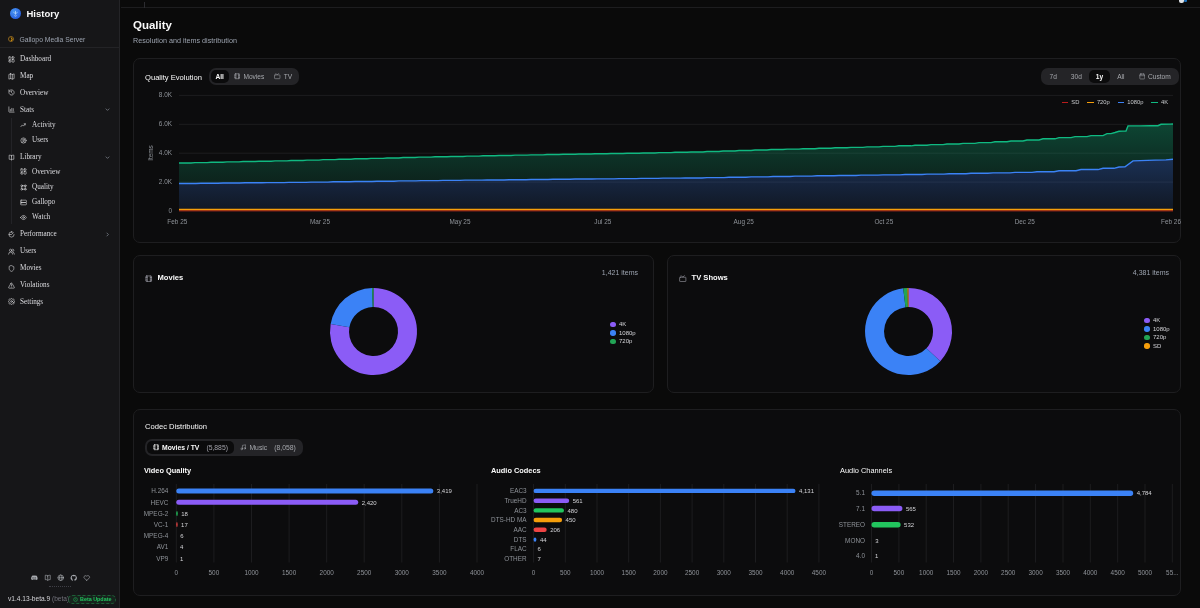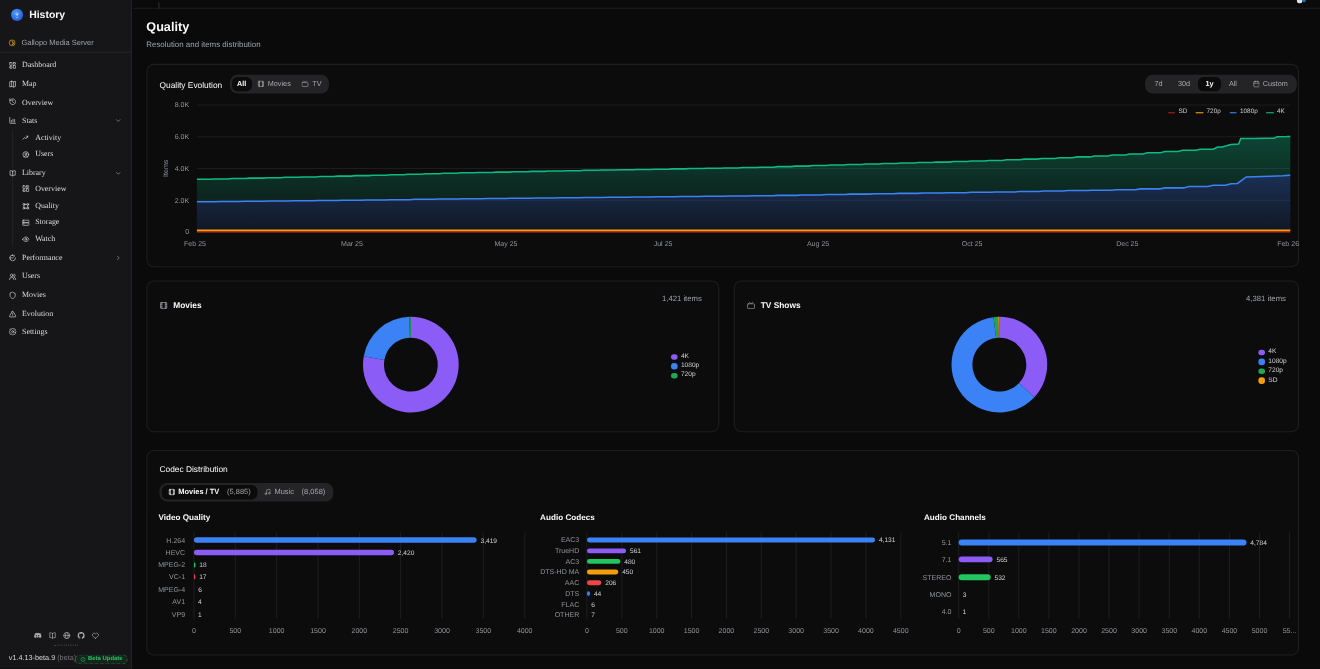--- a/index.html
+++ b/index.html
@@ -122,21 +122,21 @@
         <path d="M9 6h6M6 9v6M18 9v6M9 18h6"></path>
       </svg>
       <span>Quality</span>
     </div>
     <div class="nav" style="top:194.2px;left:20px;right:8px">
       <svg class="ic " width="7" height="7" viewBox="0 0 24 24" fill="none" stroke="currentColor" stroke-width="2" stroke-linecap="round" stroke-linejoin="round">
         <rect x="2" y="4" width="20" height="8" rx="2"></rect>
         <rect x="2" y="12" width="20" height="8" rx="2"></rect>
         <path d="M6 8h.01M6 16h.01"></path>
       </svg>
-      <span>Storage</span>
+      <span>Gallopo</span>
     </div>
     <div class="nav" style="top:209.3px;left:20px;right:8px">
       <svg class="ic " width="7" height="7" viewBox="0 0 24 24" fill="none" stroke="currentColor" stroke-width="2" stroke-linecap="round" stroke-linejoin="round">
         <path d="M2 12s3.5-7 10-7 10 7 10 7-3.5 7-10 7-10-7-10-7Z"></path>
         <circle cx="12" cy="12" r="3"></circle>
       </svg>
       <span>Watch</span>
     </div>
     <div class="nav" style="top:226.4px;left:8px;right:8px">
       <svg class="ic " width="7" height="7" viewBox="0 0 24 24" fill="none" stroke="currentColor" stroke-width="2" stroke-linecap="round" stroke-linejoin="round">
@@ -162,21 +162,21 @@
         <path d="M12 2 20 6v6c0 5-3.5 8.5-8 10-4.5-1.5-8-5-8-10V6Z"></path>
       </svg>
       <span>Movies</span>
     </div>
     <div class="nav" style="top:277.4px;left:8px;right:8px">
       <svg class="ic " width="7" height="7" viewBox="0 0 24 24" fill="none" stroke="currentColor" stroke-width="2" stroke-linecap="round" stroke-linejoin="round">
         <path d="M10.3 4.3 2.5 18a2 2 0 0 0 1.7 3h15.6a2 2 0 0 0 1.7-3L13.7 4.3a2 2 0 0 0-3.4 0Z"></path>
         <path d="M12 9v4"></path>
         <path d="M12 17h.01"></path>
       </svg>
-      <span>Evolution</span>
+      <span>Violations</span>
     </div>
     <div class="nav" style="top:293.9px;left:8px;right:8px">
       <svg class="ic " width="7" height="7" viewBox="0 0 24 24" fill="none" stroke="currentColor" stroke-width="2" stroke-linecap="round" stroke-linejoin="round">
         <circle cx="12" cy="12" r="3"></circle>
         <path d="M19.4 15a1.7 1.7 0 0 0 .3 1.9l.1.1a2 2 0 1 1-2.9 2.9l-.1-.1a1.7 1.7 0 0 0-1.9-.3 1.7 1.7 0 0 0-1 1.5V21a2 2 0 1 1-4 0v-.2a1.7 1.7 0 0 0-1-1.5 1.7 1.7 0 0 0-1.9.3l-.1.1a2 2 0 1 1-2.9-2.9l.1-.1a1.7 1.7 0 0 0 .3-1.9 1.7 1.7 0 0 0-1.5-1H3a2 2 0 1 1 0-4h.2a1.7 1.7 0 0 0 1.5-1 1.7 1.7 0 0 0-.3-1.9l-.1-.1a2 2 0 1 1 2.9-2.9l.1.1a1.7 1.7 0 0 0 1.9.3 1.7 1.7 0 0 0 1-1.5V3a2 2 0 1 1 4 0v.2a1.7 1.7 0 0 0 1 1.5 1.7 1.7 0 0 0 1.9-.3l.1-.1a2 2 0 1 1 2.9 2.9l-.1.1a1.7 1.7 0 0 0-.3 1.9 1.7 1.7 0 0 0 1.5 1h.2a2 2 0 1 1 0 4h-.2a1.7 1.7 0 0 0-1.5 1Z"></path>
       </svg>
       <span>Settings</span>
     </div>
   <div style="position:absolute;left:30px;top:573.5px;color:#a8abb0;line-height:0"><svg class="ic " width="7.5" height="7.5" viewBox="0 0 24 24" fill="none" stroke="currentColor" stroke-width="2" stroke-linecap="round" stroke-linejoin="round">
         <path d="M19.3 5.3A16.9 16.9 0 0 0 15.1 4l-.2.4a15.6 15.6 0 0 1 3.9 1.9A12.7 12.7 0 0 0 7.2 6.3a15.6 15.6 0 0 1 3.9-1.9L10.9 4a16.9 16.9 0 0 0-4.2 1.3C4 9.2 3.3 13 3.6 16.7A17 17 0 0 0 8.8 19.3l1.1-1.8a10 10 0 0 1-1.7-.8l.4-.3a12 12 0 0 0 10.8 0l.4.3a10 10 0 0 1-1.7.8l1.1 1.8a17 17 0 0 0 5.2-2.6c.4-4.3-.7-8-2.7-11.4ZM9.7 14.5c-1 0-1.9-1-1.9-2.1s.8-2.1 1.9-2.1 1.9 1 1.9 2.1-.9 2.1-1.9 2.1Zm6.6 0c-1 0-1.9-1-1.9-2.1s.8-2.1 1.9-2.1 1.9 1 1.9 2.1-.8 2.1-1.9 2.1Z" fill="currentColor" stroke="none"></path>
@@ -336,21 +336,21 @@
         <path d="M7 3v18M17 3v18M3 8h4M3 16h4M17 8h4M17 16h4"></path>
       </svg> Movies / TV <span style="font-weight:normal;color:#a1a1aa;margin-left:4px">(5,885)</span></div>
   <div class="t"><svg class="ic " width="6.5" height="6.5" viewBox="0 0 24 24" fill="none" stroke="currentColor" stroke-width="2" stroke-linecap="round" stroke-linejoin="round">
         <path d="M9 18V5l12-2v13"></path>
         <circle cx="6" cy="18" r="3"></circle>
         <circle cx="18" cy="16" r="3"></circle>
       </svg> Music <span style="margin-left:4px">(8,058)</span></div>
 </div>
 <div style="position:absolute;left:144px;top:466px;font-size:7.4px;font-weight:bold;color:#fafafa">Video Quality</div>
 <div style="position:absolute;left:491px;top:466px;font-size:7.4px;font-weight:bold;color:#fafafa">Audio Codecs</div>
-<div style="position:absolute;left:840px;top:466px;font-size:7.4px;font-weight:bold;color:#fafafa">Audio Channels</div>
+<div style="position:absolute;left:840px;top:466px;font-size:7.4px;font-weight:normal;color:#fafafa">Audio Channels</div>
 <svg style="position:absolute;left:0;top:0" width="1200" height="608" viewBox="0 0 1200 608">
 <line x1="176.3" y1="484" x2="176.3" y2="562.5" stroke="#1d1d1f" stroke-width="1"></line>
     <text x="176.3" y="575" text-anchor="middle" class="ax">0</text>
     <line x1="213.9" y1="484" x2="213.9" y2="562.5" stroke="#1d1d1f" stroke-width="1"></line>
     <text x="213.9" y="575" text-anchor="middle" class="ax">500</text>
     <line x1="251.5" y1="484" x2="251.5" y2="562.5" stroke="#1d1d1f" stroke-width="1"></line>
     <text x="251.5" y="575" text-anchor="middle" class="ax">1000</text>
     <line x1="289.1" y1="484" x2="289.1" y2="562.5" stroke="#1d1d1f" stroke-width="1"></line>
     <text x="289.1" y="575" text-anchor="middle" class="ax">1500</text>
     <line x1="326.7" y1="484" x2="326.7" y2="562.5" stroke="#1d1d1f" stroke-width="1"></line>

